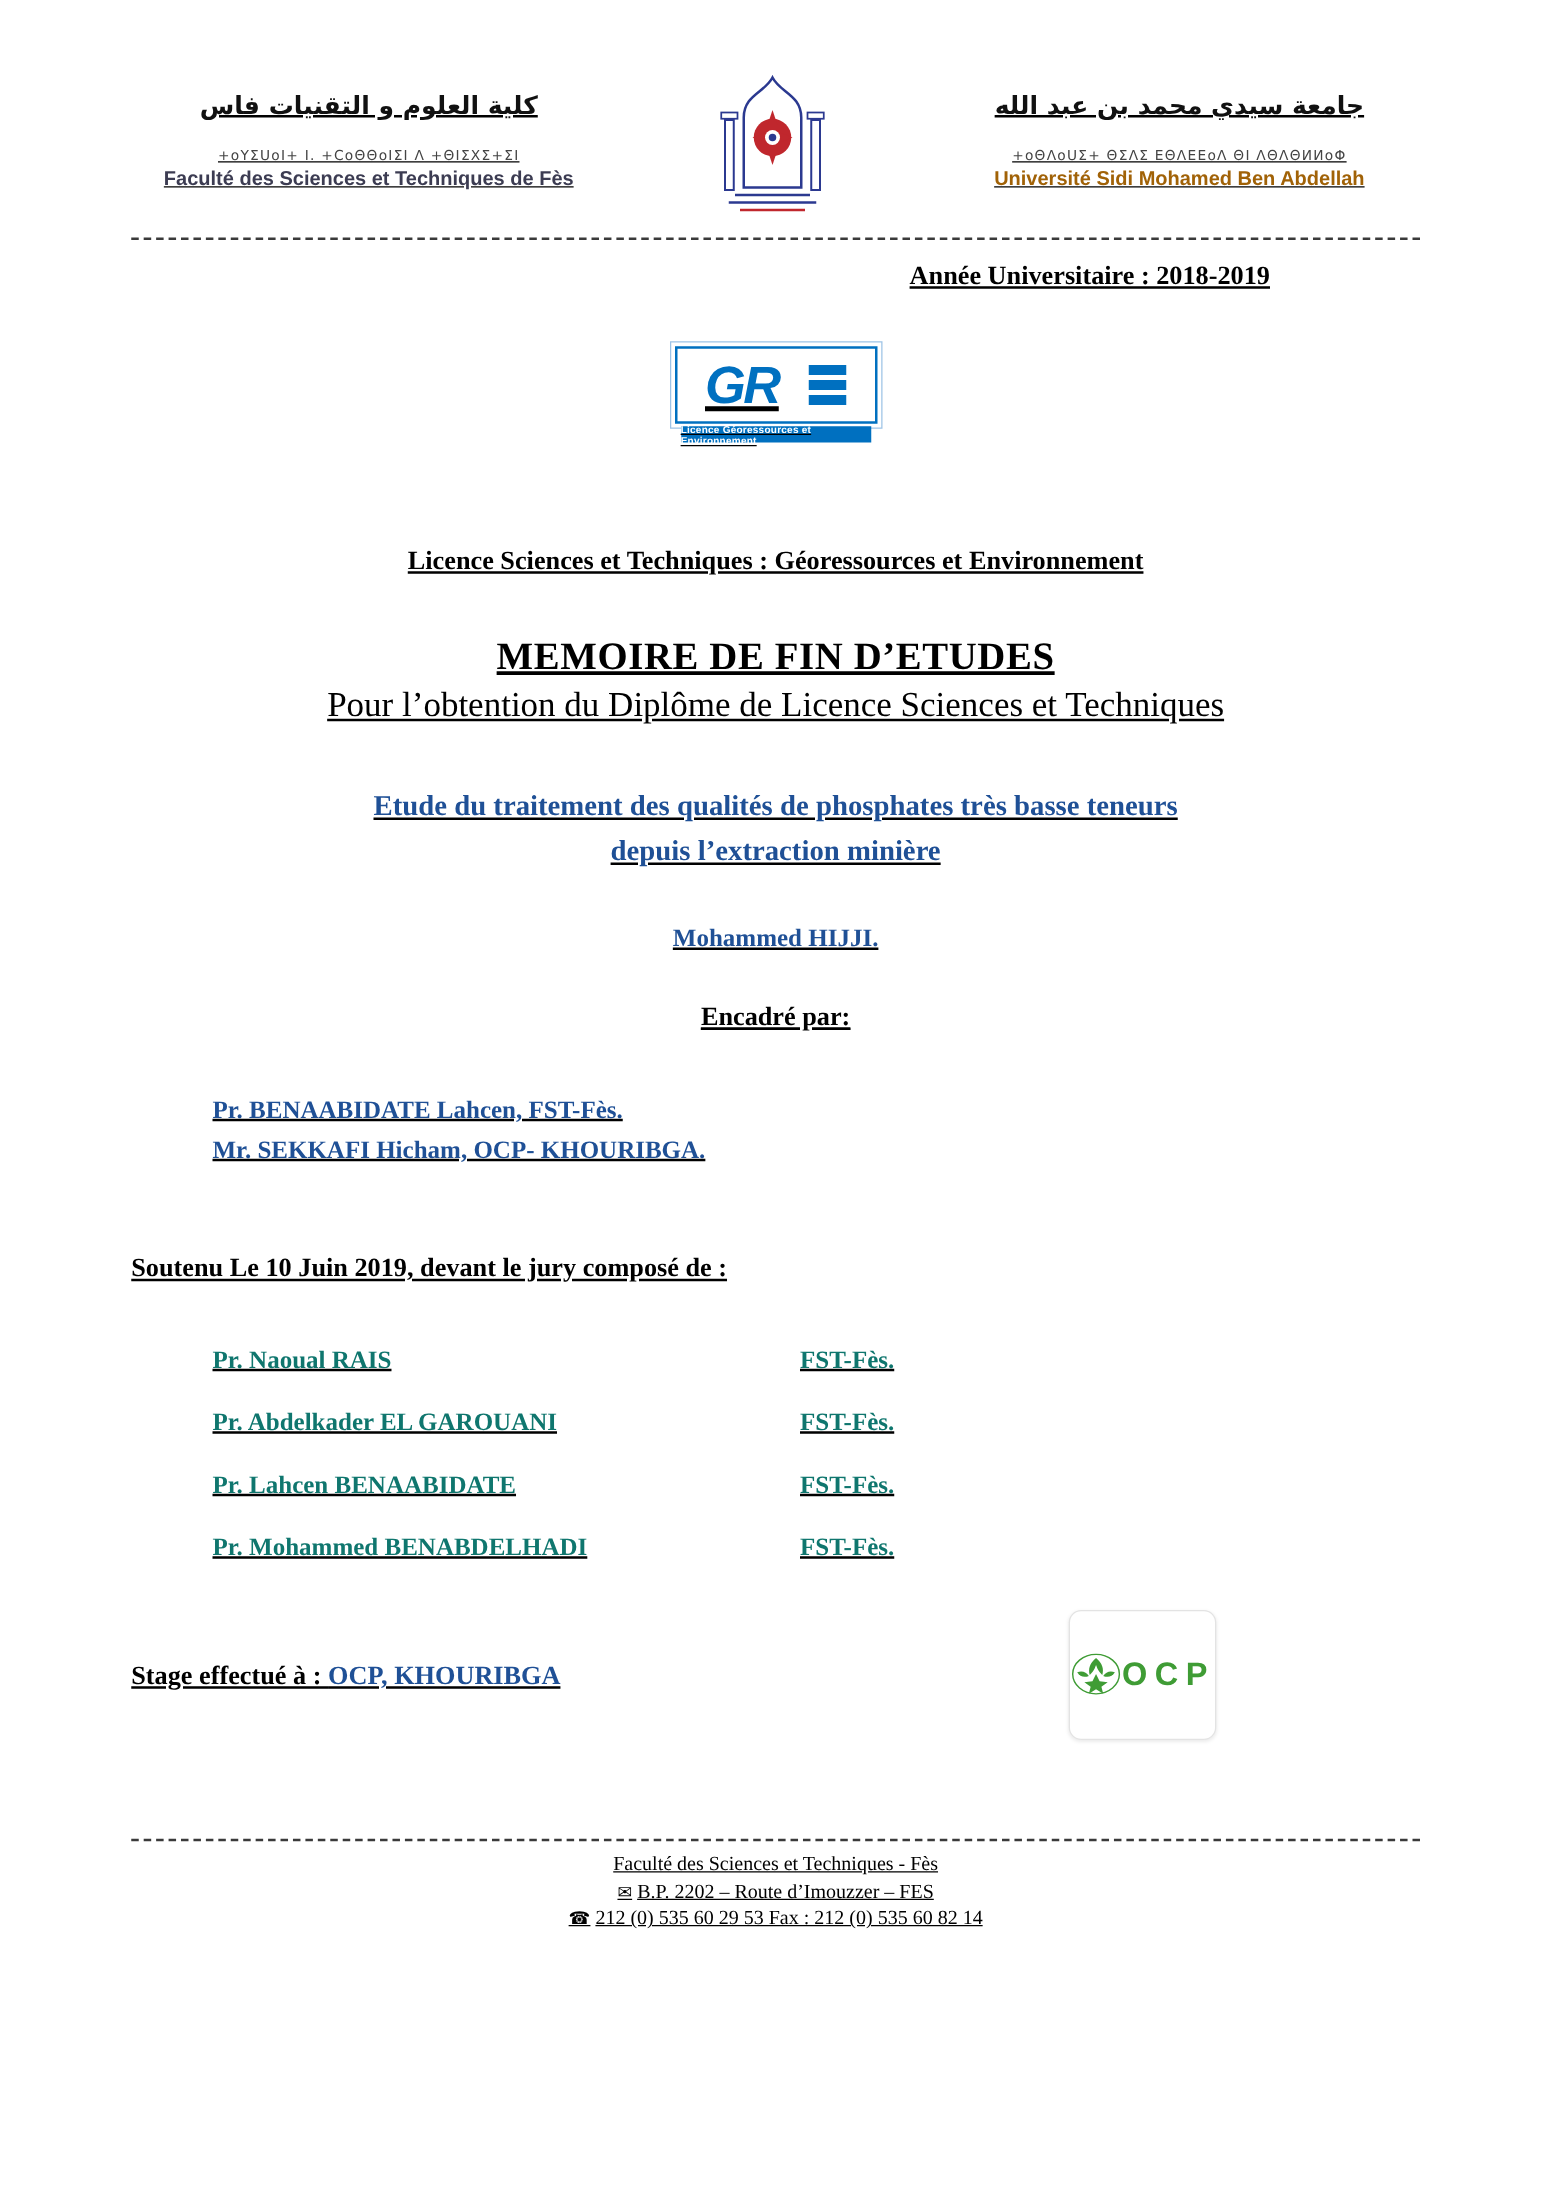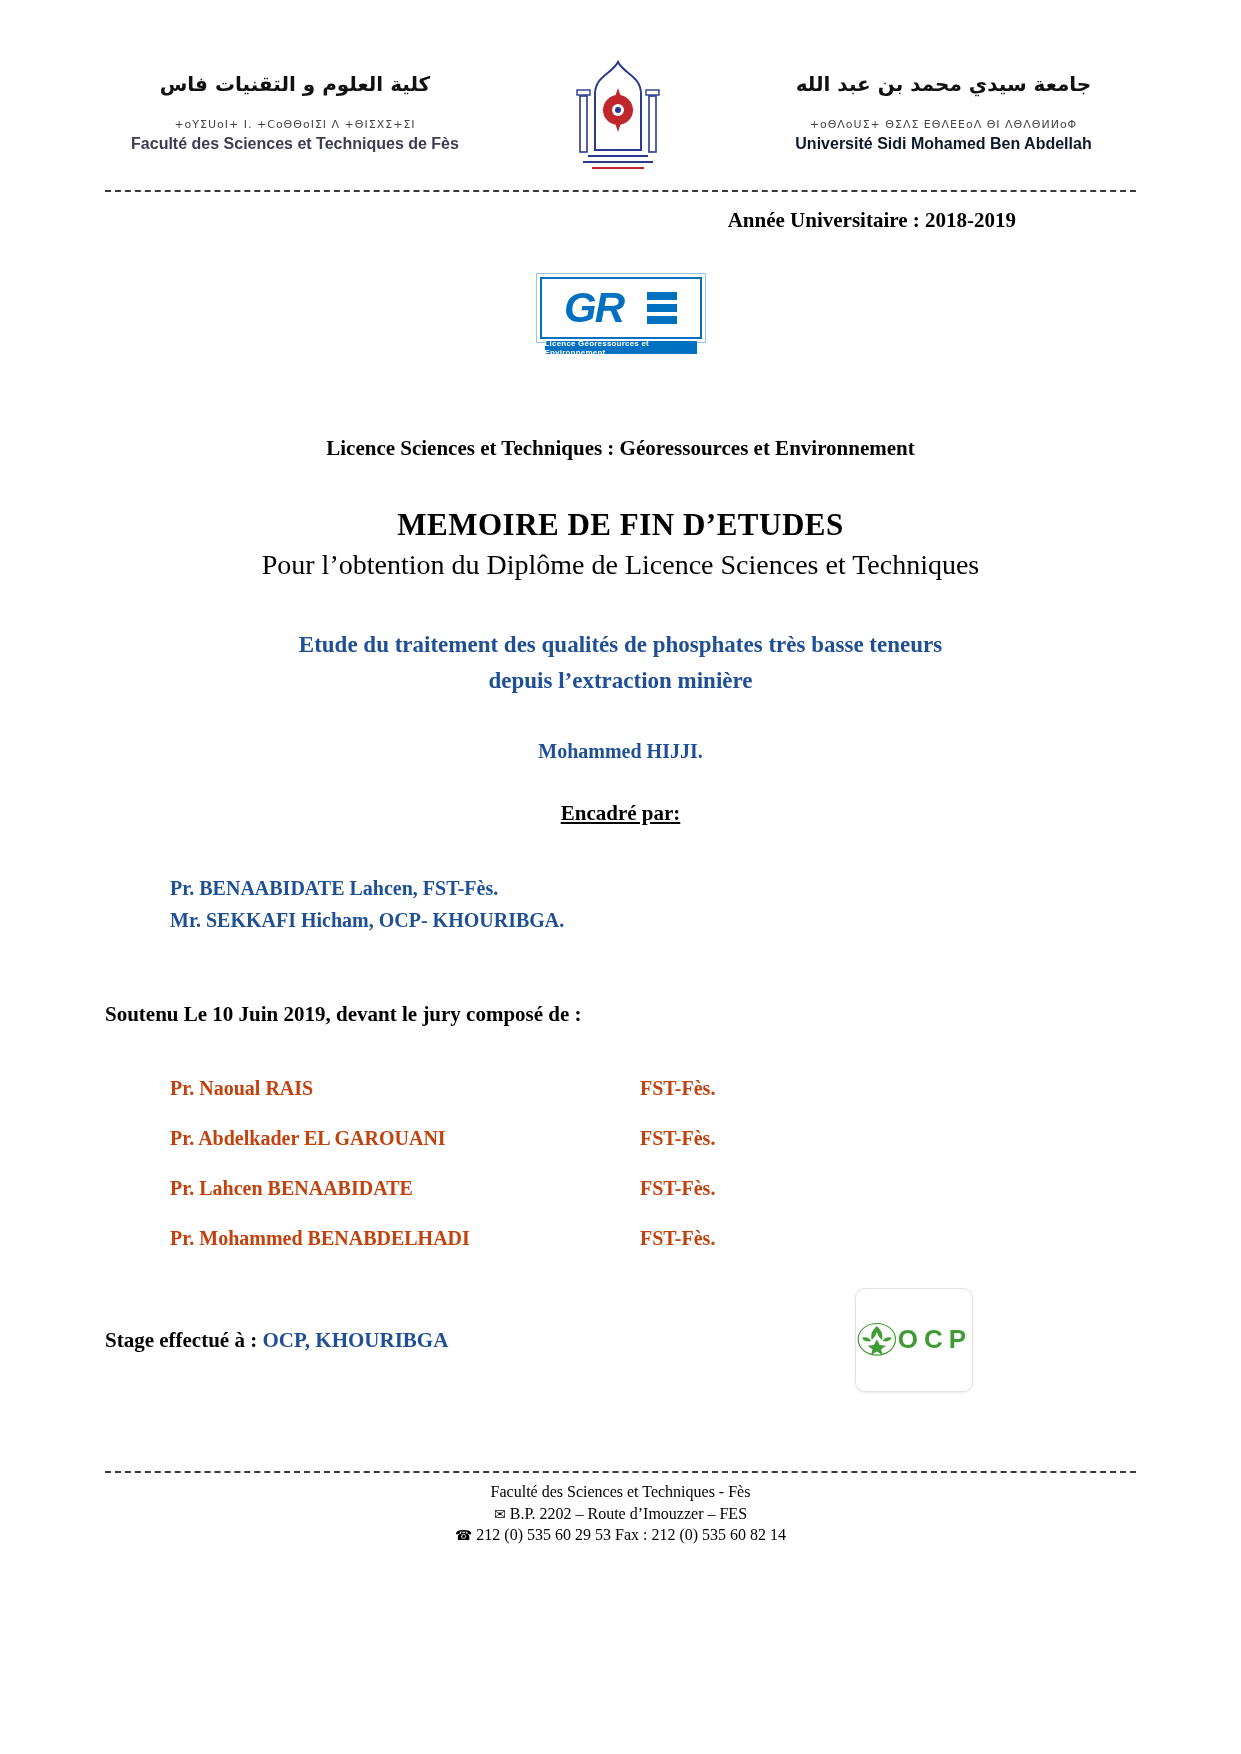--- a/index.html
+++ b/index.html
@@ -5,31 +5,32 @@
   * { margin:0; padding:0; box-sizing:border-box; }
   html,body { background:#ffffff; }
   body { font-family:"Liberation Serif", serif; color:#000; }
   .page {
     position:relative;
     width:1241px; height:1754px;
     margin:0 auto;
     background:#fff;
     padding:72px 105px 0 105px;
     overflow:hidden;
+    text-decoration:underline;
   }
 
   
   .masthead { display:flex; justify-content:space-between; align-items:flex-start; }
   .mast-col { text-align:center; line-height:1.25; }
   .mast-left { width:380px; }
   .mast-right { width:385px; }
   .arabic-line { font-size:20px; font-weight:bold; color:#111; direction:rtl; font-family:"DejaVu Sans", sans-serif; }
   .tifinagh-line { font-size:11px; color:#444; letter-spacing:1px; font-family:"DejaVu Sans", sans-serif; margin-top:21px; }
   .latin-line { font-size:16px; font-weight:bold; color:#3c3c52; margin-top:2px; font-family:"Liberation Sans", sans-serif; }
-  .mast-right .latin-line { color:#0f172a; }
+  .mast-right .latin-line { color:#a16207; }
   .mast-center { width:120px; display:flex; justify-content:center; margin-top:-14px; }
 
   
   .dash-sep { border-top:2px dashed #3a3a3a; height:0; }
   .sep-top { margin-top:14px; }
   .sep-bottom { margin-top:10px; }
 
   
   .annee { text-align:right; padding-right:120px; font-size:21px; font-weight:bold; margin-top:16px; }
 
@@ -60,21 +61,21 @@
   .section-label { text-align:center; font-size:21px; font-weight:bold; text-decoration:underline; }
   .presente { margin-top:56px; }
   .encadre { margin-top:38px; }
   .author { text-align:center; font-size:20px; font-weight:bold; color:#1F5096; margin-top:42px; }
 
   .advisors { margin-top:46px; margin-left:65px; color:#1F5096; font-weight:bold; font-size:20px; line-height:1.6; }
 
   .soutenu { margin-top:66px; font-size:21px; font-weight:bold; }
 
   .jury { margin-top:50px; margin-left:65px; }
-  .jury-row { display:flex; margin-bottom:27px; font-size:20px; font-weight:bold; color:#c2410c; }
+  .jury-row { display:flex; margin-bottom:27px; font-size:20px; font-weight:bold; color:#0f766e; }
   .jury-name { width:470px; }
   .jury-affil { width:160px; }
 
   .stage-line { margin-top:78px; font-size:21px; font-weight:bold; }
   .stage-value { color:#1F5096; }
 
   
   .ocp-logo {
     position:absolute; right:268px; top:1288px;
     width:118px; height:104px;

